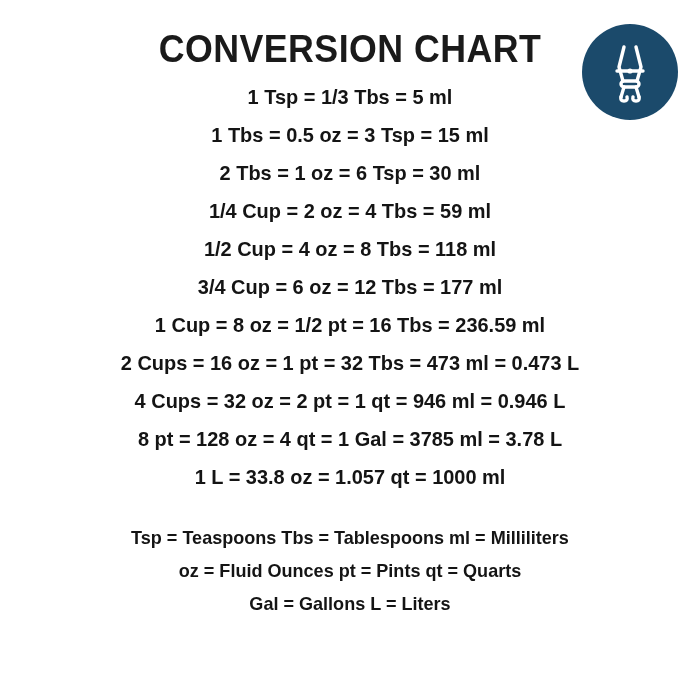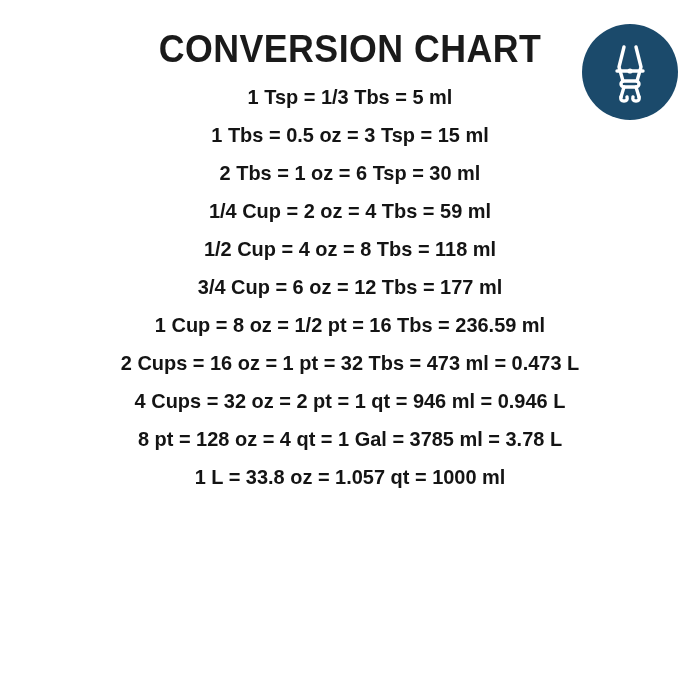--- a/index.html
+++ b/index.html
@@ -109,14 +109,19 @@
     <li class="row">1/4 Cup = 2 oz = 4 Tbs = 59 ml</li>
     <li class="row">1/2 Cup = 4 oz = 8 Tbs = 118 ml</li>
     <li class="row">3/4 Cup = 6 oz = 12 Tbs = 177 ml</li>
     <li class="row">1 Cup = 8 oz = 1/2 pt = 16 Tbs = 236.59 ml</li>
     <li class="row">2 Cups = 16 oz = 1 pt = 32 Tbs = 473 ml = 0.473 L</li>
     <li class="row">4 Cups = 32 oz = 2 pt = 1 qt = 946 ml = 0.946 L</li>
     <li class="row">8 pt = 128 oz = 4 qt = 1 Gal = 3785 ml = 3.78 L</li>
     <li class="row">1 L = 33.8 oz = 1.057 qt = 1000 ml</li>
   </ul>
 
+  <div class="legend">
+    <div class="legend-line">Tsp = Teaspoons   Tbs = Tablespoons   ml = Milliliters</div>
+    <div class="legend-line">oz = Fluid Ounces   pt = Pints   qt = Quarts</div>
+    <div class="legend-line">Gal = Gallons   L = Liters</div>
+  </div>
 
 </div>
 
 </body></html>

